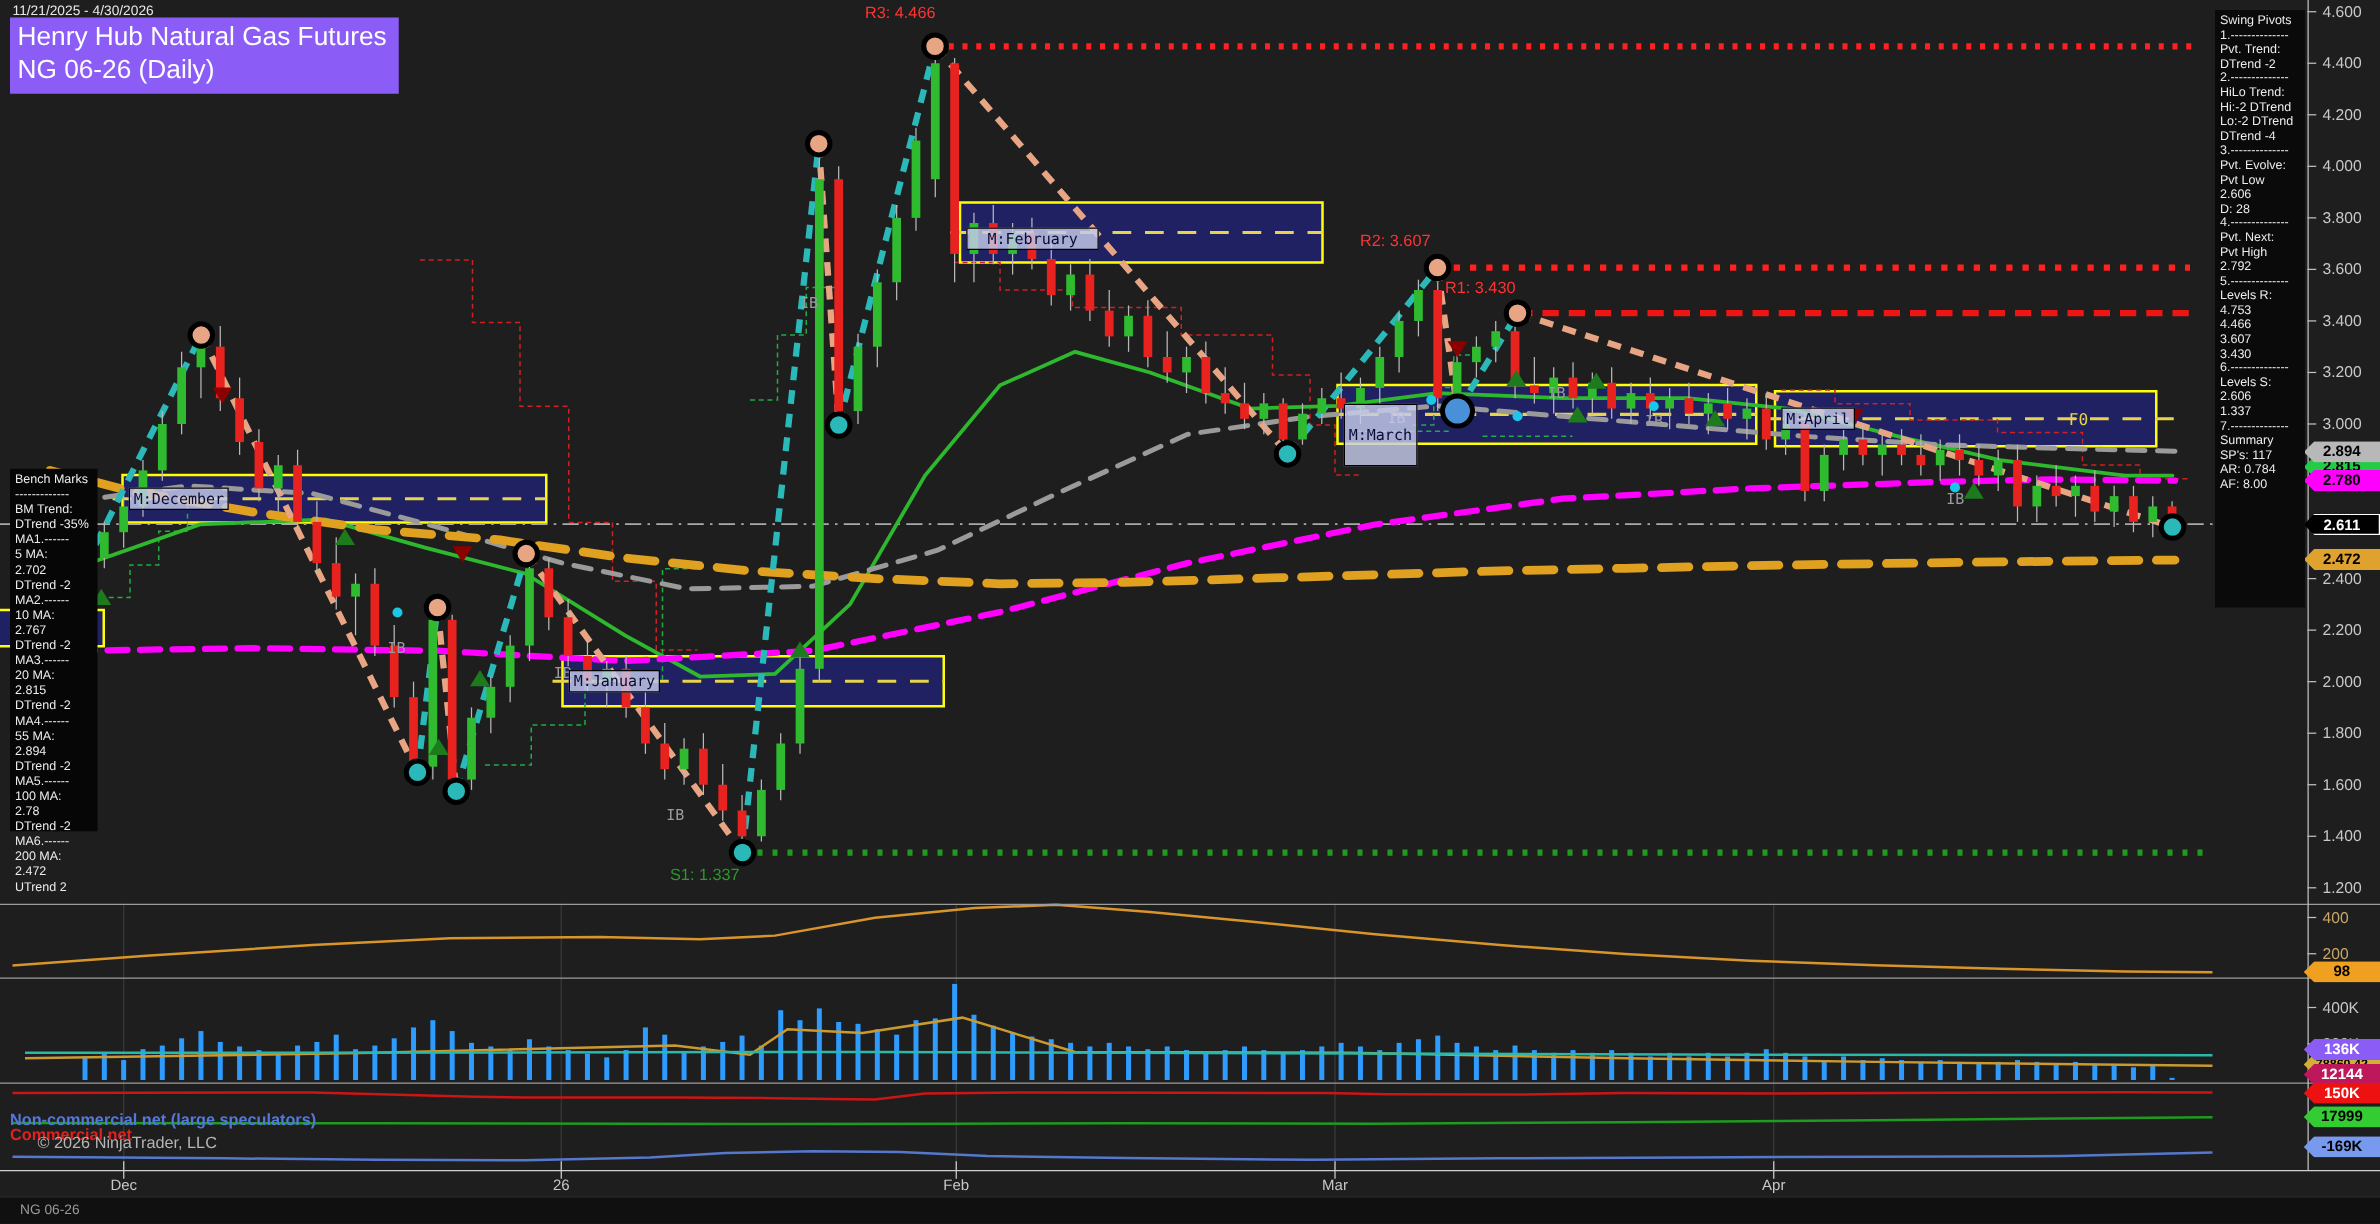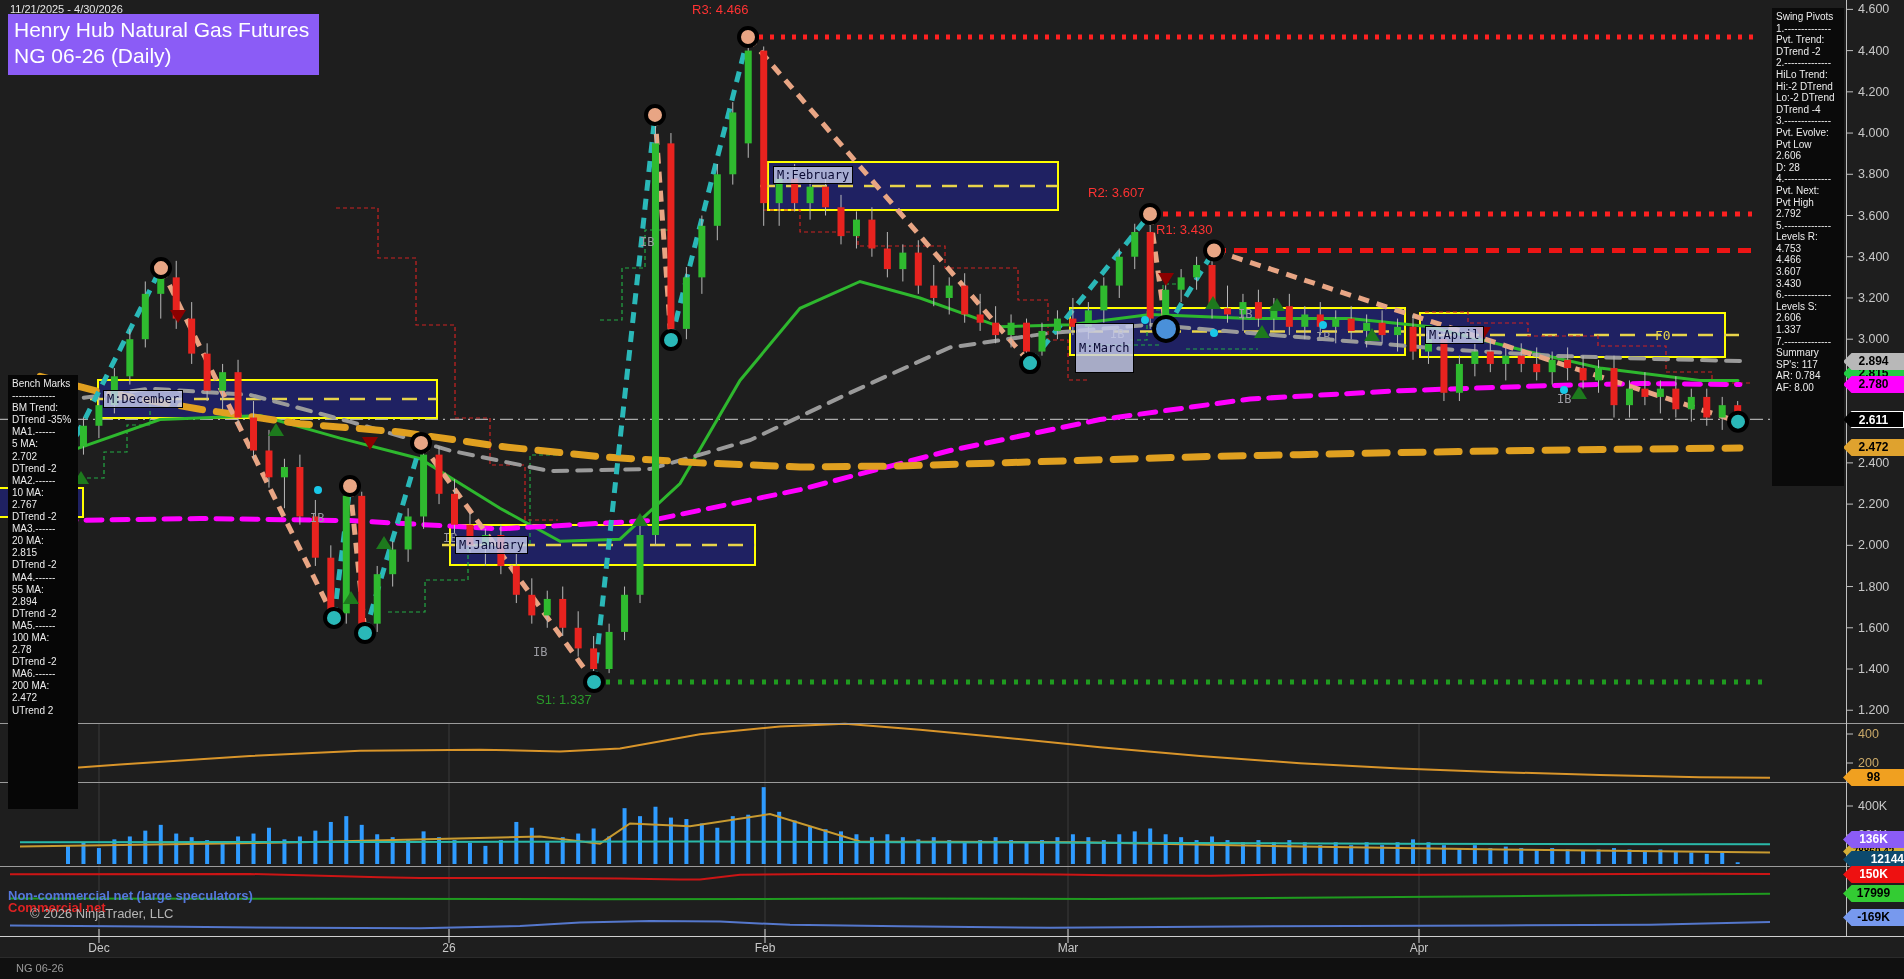--- a/index.html
+++ b/index.html
@@ -3,21 +3,21 @@
 <meta charset="utf-8">
 <style>
   html,body{margin:0;padding:0;background:#111;}
   #app{position:relative;width:1904px;height:979px;background:#1e1e1e;overflow:hidden;
        font-family:"Liberation Sans",sans-serif;color:#ddd;}
   svg{position:absolute;left:0;top:0;}
   .overlay{position:absolute;}
   #date-range{left:10px;top:3px;font-size:11px;color:#e8e8e8;}
   #title-box{left:8px;top:14px;background:#8b5cf6;color:#fff;padding:3px 10px 6px 6px;
              font-size:21px;line-height:26px;}
-  #bench-panel{left:8px;top:375px;width:70px;height:434px;background:#060606;
+  #bench-panel{left:8px;top:375px;width:70px;height:290px;background:#060606;
                font-size:10px;line-height:12.1px;color:#ececec;padding:3px 0 0 4px;box-sizing:border-box;}
   #swing-panel{left:1772px;top:8px;width:72px;height:478px;background:#0a0a0a;
                font-size:10px;line-height:11.6px;color:#ececec;padding:3px 0 0 4px;box-sizing:border-box;z-index:6;}
   .badge{position:absolute;width:61px;height:17px;left:1843px;text-align:center;
          font-size:12px;font-weight:bold;line-height:17px;color:#000;
          clip-path:polygon(0 50%,14% 0,100% 0,100% 100%,14% 100%);}
   .badge.outline{box-sizing:border-box;border:1px solid #fff;}
   .xlab{position:absolute;top:941px;font-size:12px;color:#c8c8c8;transform:translateX(-50%);}
   .legend{position:absolute;left:8px;font-size:13px;font-weight:bold;white-space:nowrap;}
   #footer-strip{position:absolute;left:0;top:957px;width:1904px;height:22px;background:#101010;
@@ -612,21 +612,21 @@
 
   <div id="badges">
       <div class="badge" style="top: 353px; background: rgb(184, 184, 184); color: rgb(0, 0, 0); z-index: 3;">2.894</div>
       <div class="badge" style="top: 365px; background: rgb(34, 204, 68); color: rgb(0, 0, 0); z-index: 2;">2.815</div>
       <div class="badge" style="top: 376px; background: rgb(255, 0, 255); color: rgb(0, 0, 0); z-index: 3;">2.780</div>
       <div class="badge outline" style="top: 411px; background: rgb(0, 0, 0); color: rgb(255, 255, 255); z-index: 3;">2.611</div>
       <div class="badge" style="top: 439px; background: rgb(223, 162, 46); color: rgb(0, 0, 0); z-index: 3;">2.472</div>
       <div class="badge" style="top: 769px; background: rgb(240, 160, 32); color: rgb(0, 0, 0); z-index: 3;">98</div>
       <div class="badge" style="top: 843px; background: rgb(212, 175, 55); color: rgb(0, 0, 0); z-index: 2; font-size: 10px;">78860.42</div>
       <div class="badge" style="top: 831px; background: #8b5cf6; color: rgb(255, 255, 255); z-index: 3;">136K</div>
-      <div class="badge" style="top: 851px; background: #0c4a6e; color: rgb(255, 255, 255); z-index: 3; text-align: right;">12144</div>
+      <div class="badge" style="top: 851px; background: #be185d; color: rgb(255, 255, 255); z-index: 3;">12144</div>
       <div class="badge" style="top: 866px; background: rgb(238, 17, 17); color: rgb(255, 255, 255); z-index: 3;">150K</div>
       <div class="badge" style="top: 885px; background: rgb(51, 204, 51); color: rgb(0, 0, 0); z-index: 3;">17999</div>
       <div class="badge" style="top: 909px; background: rgb(119, 153, 238); color: rgb(0, 0, 0); z-index: 3;">-169K</div>
     </div>
   <div id="xlabels">
       <div class="xlab" style="left: 99px;">Dec</div>
       <div class="xlab" style="left: 449px;">26</div>
       <div class="xlab" style="left: 765px;">Feb</div>
       <div class="xlab" style="left: 1068px;">Mar</div>
       <div class="xlab" style="left: 1419px; text-align: center;">Apr</div>
@@ -636,16 +636,16 @@
       <div class="legend" style="top: 900px; color: rgb(221, 34, 34);">Commercial net</div>
       <div class="legend" style="top: 906px; color: rgb(181, 181, 181); left: 14px; font-weight: normal; padding-left: 16px;">© 2026 NinjaTrader, LLC</div>
       <div class="legend" style="top: 912px; color: rgb(34, 187, 34); margin-top: 44px;">Nonreportable positions net (small speculators)</div>
     </div>
 
   <div id="footer-strip"></div>
   <div id="instrument-tab">NG 06-26</div>
   <div id="brand">NINJATRADER</div>
 <div class="overlay mono" style="left: 103px; top: 390px; background: rgba(198, 203, 235, 0.82); border: 1px solid rgb(0, 0, 0); color: rgb(10, 10, 51); font-size: 12px; padding: 0px 3px; line-height: 16px; z-index: 5;">M:December</div>
     <div class="overlay mono" style="left: 455px; top: 536px; background: rgba(198, 203, 235, 0.82); border: 1px solid rgb(0, 0, 0); color: rgb(10, 10, 51); font-size: 12px; padding: 0px 3px; line-height: 16px; z-index: 5;">M:January</div>
-    <div class="overlay mono" style="left: 773px; top: 166px; background: rgba(198, 203, 235, 0.82); border: 1px solid rgb(0, 0, 0); color: rgb(10, 10, 51); font-size: 12px; padding: 0px 3px; line-height: 16px; z-index: 5;">M:February</div>
+    <div class="overlay mono" style="left: 773px; top: 182px; background: rgba(198, 203, 235, 0.82); border: 1px solid rgb(0, 0, 0); color: rgb(10, 10, 51); font-size: 12px; padding: 0px 16px; line-height: 16px; z-index: 5;">M:February</div>
     <div class="overlay mono" style="left: 1075px; top: 322.5px; background: rgba(198, 203, 235, 0.82); border: 1px solid rgb(0, 0, 0); color: rgb(10, 10, 51); font-size: 12px; padding: 16px 3px; line-height: 16px; z-index: 5;">M:March</div>
     <div class="overlay mono" style="left: 1425px; top: 326px; background: rgba(198, 203, 235, 0.82); border: 1px solid rgb(0, 0, 0); color: rgb(10, 10, 51); font-size: 12px; padding: 0px 3px; line-height: 16px; z-index: 5;">M:April</div>
   </div>
 
 </body></html>

